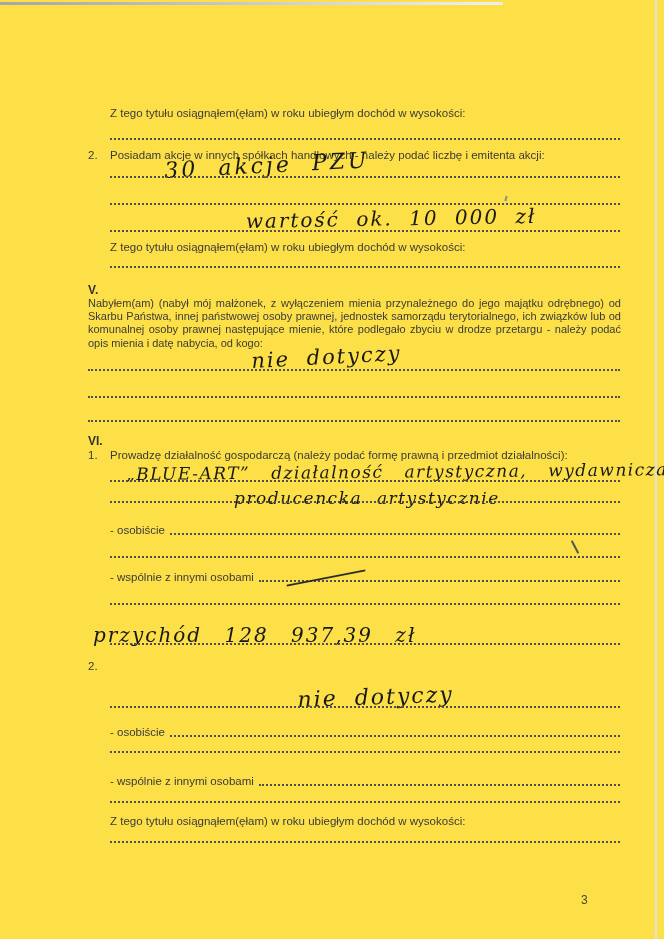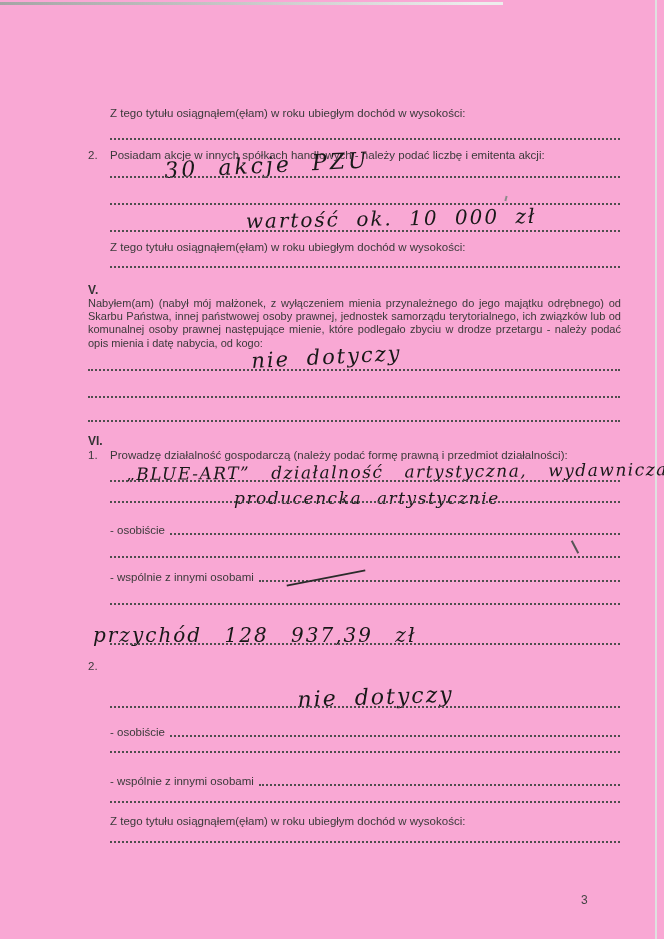--- a/index.html
+++ b/index.html
@@ -1,17 +1,17 @@
 <!DOCTYPE html>
 <html><head>
 <meta charset="utf-8">
 <style>
   html,body{margin:0;padding:0;}
   body{width:664px;height:939px;background:#ffffff;font-family:"Liberation Sans",sans-serif;}
-  .page{position:relative;width:664px;height:939px;background:#f9a8d4;overflow:hidden;color:#353535;}
+  .page{position:relative;width:664px;height:939px;background:#fde047;overflow:hidden;color:#353535;}
   .abs{position:absolute;}
   .lbl{font-size:11.5px;line-height:13px;color:#3a3a3a;white-space:nowrap;}
   .num{font-size:11.5px;line-height:13px;color:#3a3a3a;}
   .para{font-size:11px;line-height:13.2px;color:#3a3a3a;text-align:justify;}
   .heading{font-size:12px;font-weight:bold;color:#333;}
   .dotline{border-bottom:2px dotted #4e4e4e;height:0;}
   .fillrow{display:flex;align-items:flex-end;font-size:11.5px;line-height:13px;color:#3a3a3a;}
   .fillrow .dots{flex:1;border-bottom:2px dotted #4e4e4e;margin-left:5px;margin-bottom:2px;}
   .hw{font-family:"DejaVu Serif",serif;font-style:italic;color:#181818;white-space:nowrap;transform-origin:left bottom;}
   .artifact{background:#b9b9b9;}

